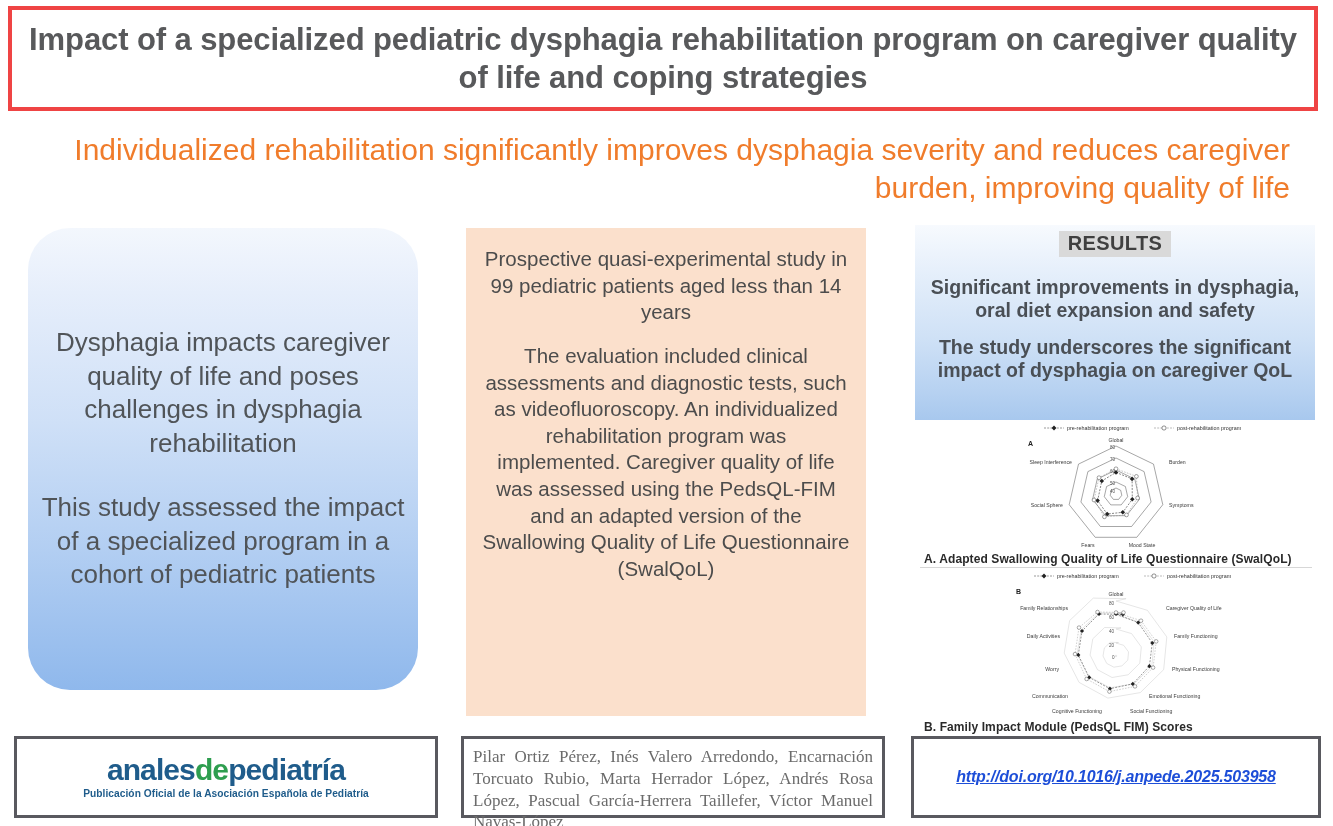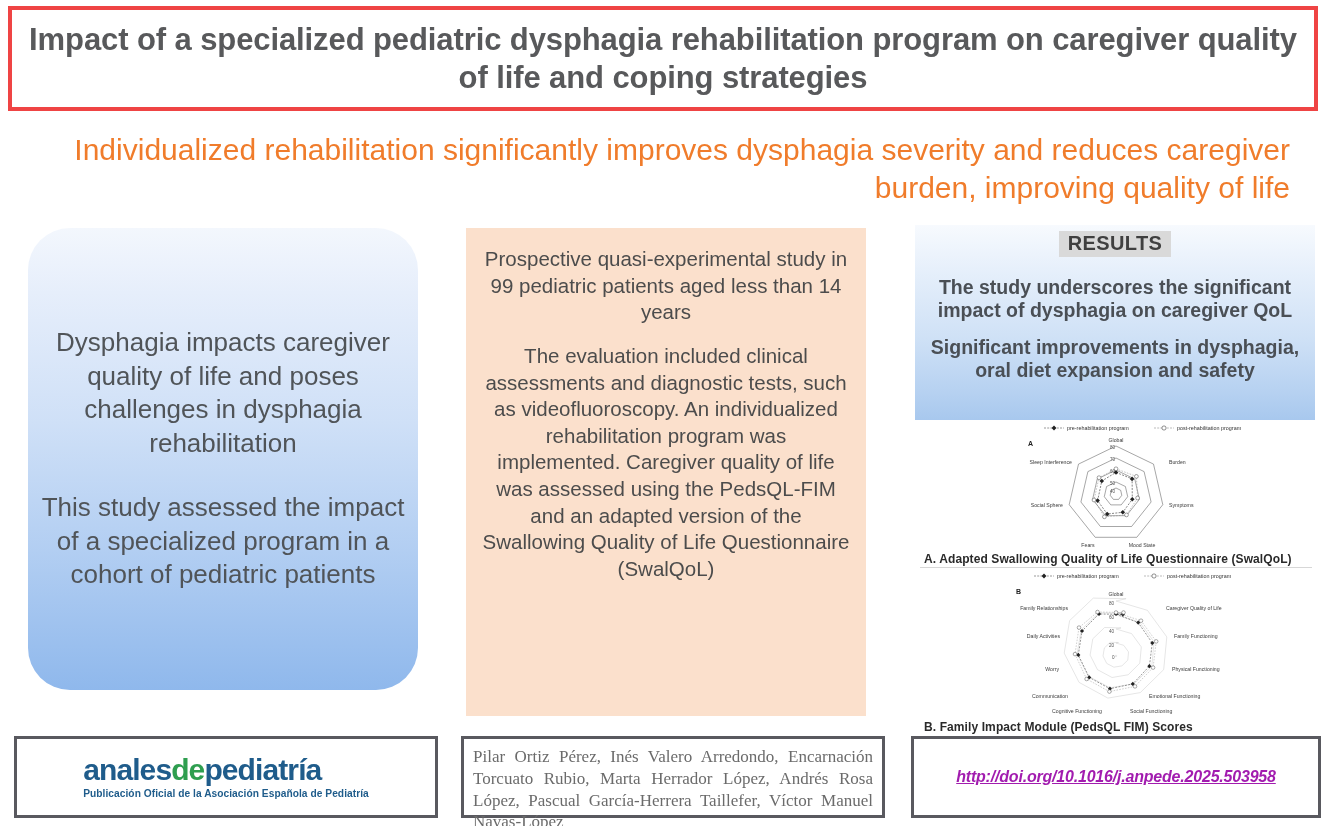--- a/index.html
+++ b/index.html
@@ -168,21 +168,21 @@
   }
   #logo-box {
     left: 14px;
     top: 736px;
     width: 424px;
     height: 82px;
     display: flex;
     align-items: center;
     justify-content: center;
   }
-  #logo-inner { text-align: left; }
+  #logo-inner { text-align: center; }
   #logo-word {
     font-size: 30px;
     font-weight: bold;
     letter-spacing: -0.9px;
     line-height: 1;
   }
   .logo-blue { color: #1F5C8B; }
   .logo-green { color: #2E9E4F; }
   #logo-sub {
     font-size: 10.2px;
@@ -214,21 +214,21 @@
     width: 410px;
     height: 82px;
     display: flex;
     align-items: center;
     justify-content: center;
   }
   #doi-link {
     font-size: 16px;
     font-weight: bold;
     font-style: italic;
-    color: #a21caf;
+    color: #1d4ed8;
     text-decoration: underline;
     letter-spacing: -0.2px;
   }
 
   
   .ax-label { font-family: "Liberation Sans", sans-serif; font-size: 5.2px; fill: #3b3b3b; }
   .tick-label { font-family: "Liberation Sans", sans-serif; font-size: 4.6px; fill: #555; }
   .leg-label { font-family: "Liberation Sans", sans-serif; font-size: 5.4px; fill: #333; }
   .panel-letter { font-family: "Liberation Sans", sans-serif; font-size: 7px; font-weight: bold; fill: #222; }
 </style>
@@ -246,22 +246,22 @@
   <div class="left-para">This study assessed the impact of a specialized program in a cohort of pediatric patients</div>
 </div>
 
 <div id="mid-panel">
   <div class="mid-para">Prospective quasi-experimental study in 99 pediatric patients aged less than 14 years</div>
   <div class="mid-para">The evaluation included clinical assessments and diagnostic tests, such as videofluoroscopy. An individualized rehabilitation program was implemented. Caregiver quality of life was assessed using the PedsQL-FIM and an adapted version of the Swallowing Quality of Life Questionnaire (SwalQoL)</div>
 </div>
 
 <div id="right-results">
   <div id="results-badge">RESULTS</div>
+  <div class="results-para">Significant improvements in dysphagia, oral diet expansion and safety</div>
   <div class="results-para">The study underscores the significant impact of dysphagia on caregiver QoL</div>
-  <div class="results-para">Significant improvements in dysphagia, oral diet expansion and safety</div>
 </div>
 
 <div id="figure-box">
 
   <div class="chart-block">
     <svg class="chart-svg-wrap" viewBox="0 0 400 132">
 
       <g>
         <line x1="128" y1="8" x2="148" y2="8" stroke="#333" stroke-width="0.5" stroke-dasharray="2,1.2"></line>
         <path d="M138 5.6 L140.4 8 L138 10.4 L135.6 8 Z" fill="#222"></path>

